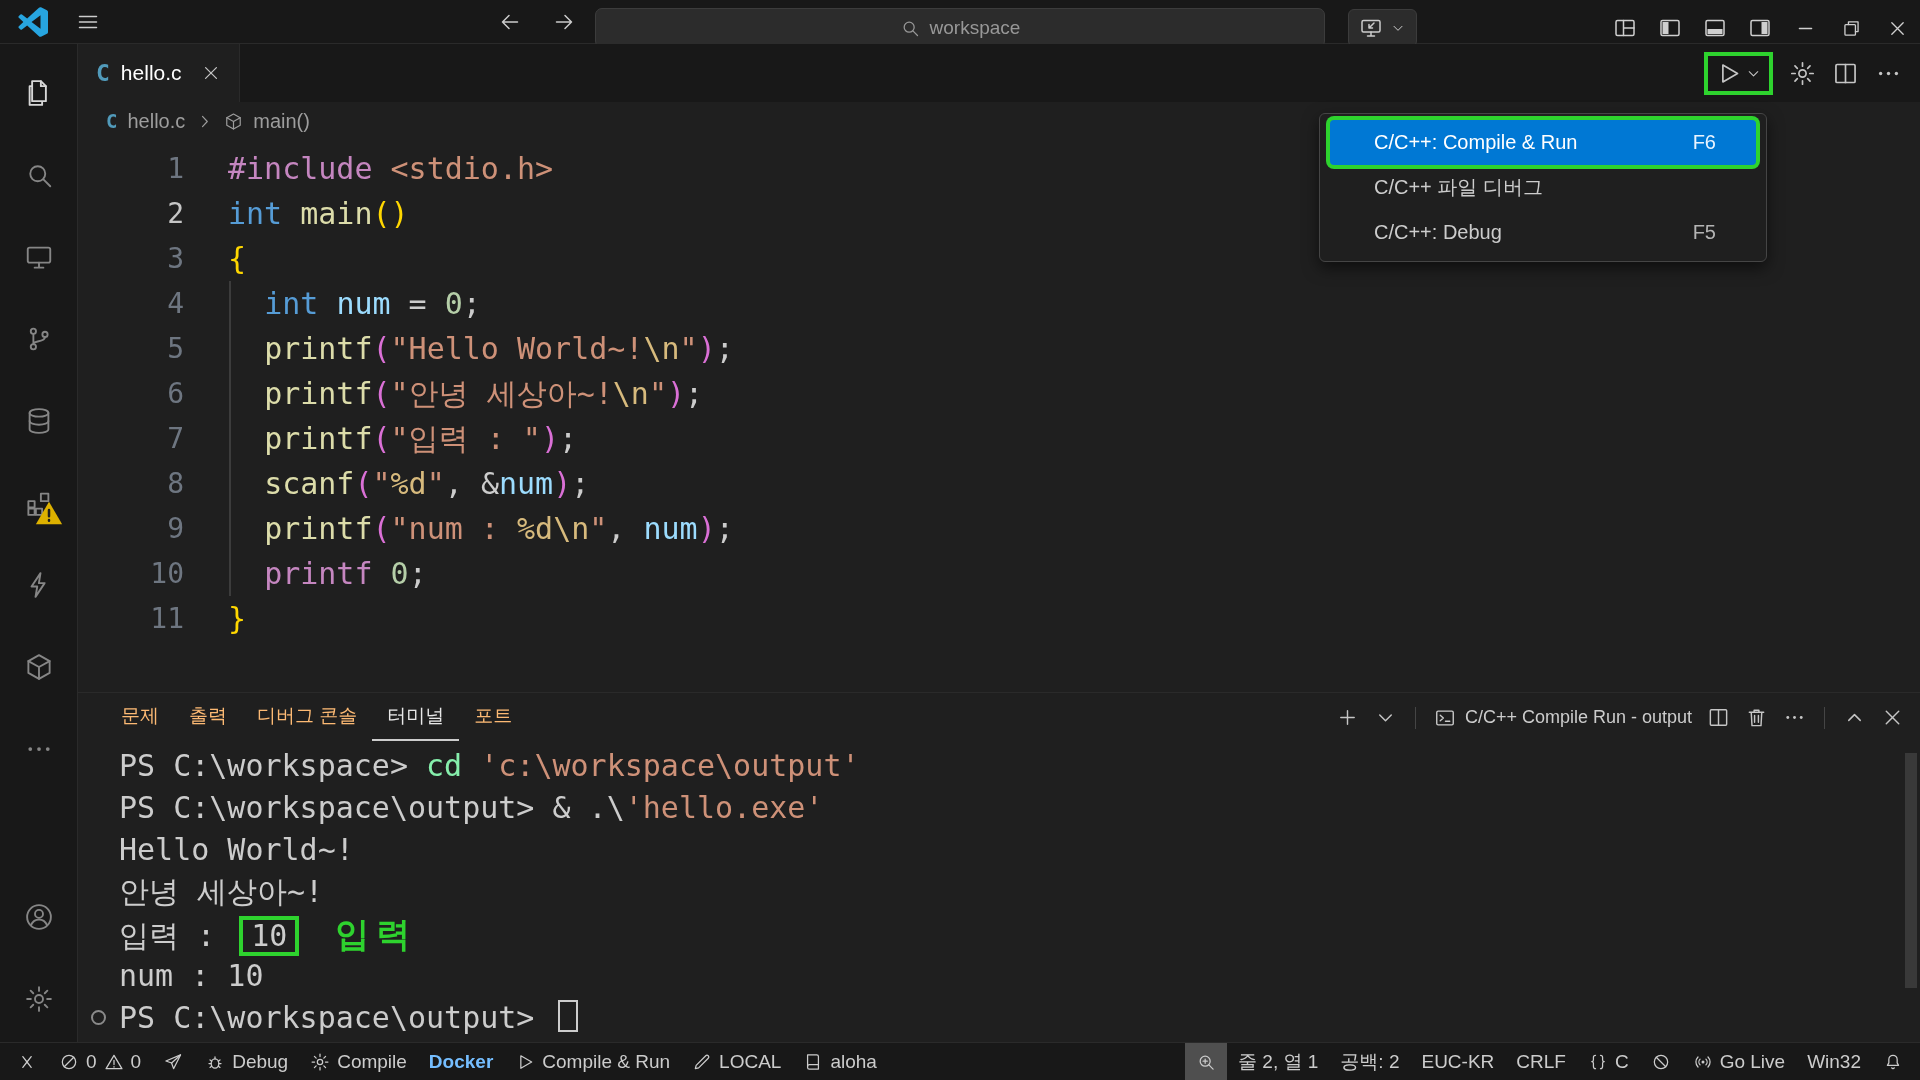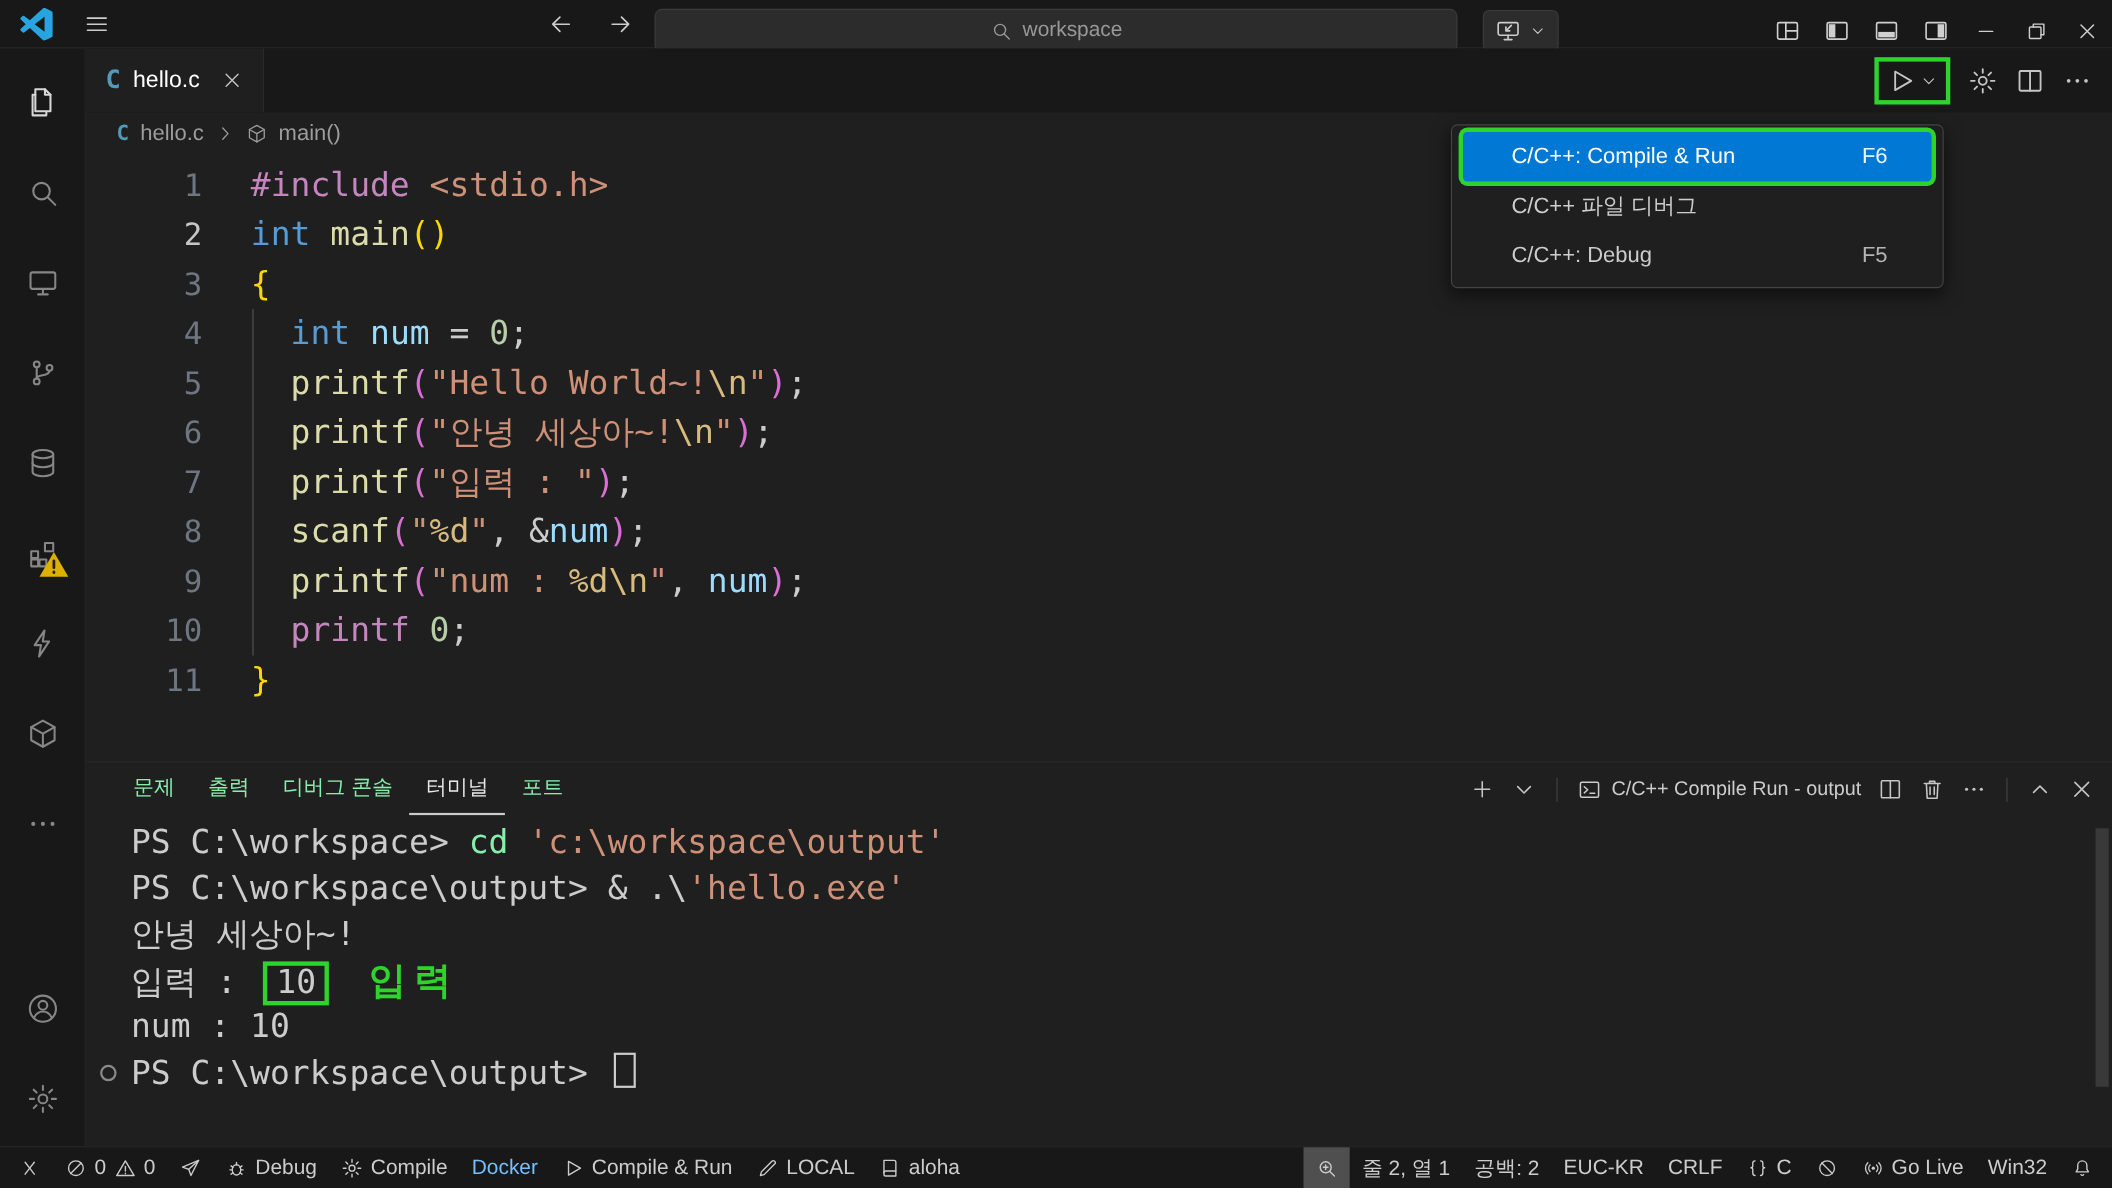--- a/index.html
+++ b/index.html
@@ -74,21 +74,21 @@
   .bracket-guide{position:absolute;left:151px;top:141px;height:315px;border-left:2px solid #3c3c3c}
   .tk-kw{color:#C586C0}.tk-ty{color:#569CD6}.tk-fn{color:#DCDCAA}.tk-str{color:#CE9178}
   .tk-esc{color:#D7BA7D}.tk-va{color:#9CDCFE}.tk-nu{color:#B5CEA8}.tk-pl{color:#cccccc}
   .tk-b1{color:#FFD700}.tk-b2{color:#DA70D6}
 
   
   .panel{height:350px;flex:none;display:flex;flex-direction:column;border-top:1px solid var(--bd);
     background:var(--bg-ed);position:relative}
   .panel-header{height:48px;display:flex;align-items:center;padding:0 16px 0 28px;flex:none}
   .panel-tabs{display:flex;height:100%}
-  .panel-tab{display:flex;align-items:center;padding:0 15px;color:#86efac;font-size:19px;
+  .panel-tab{display:flex;align-items:center;padding:0 15px;color:#fdba74;font-size:19px;
     border-bottom:2px solid transparent}
   .panel-tab.active{color:#e7e7e7;border-bottom-color:#cccccc}
   .panel-actions{margin-left:auto;display:flex;align-items:flex-end;gap:15px;color:#c5c5c5}
   .pa-icon{width:23px;height:23px}
   .sep{width:1px;height:22px;background:#454545;margin:0 3px}
   .term-item{display:flex;align-items:center;gap:9px;font-size:18px;color:#cccccc}
   .term-item [data-icon]{width:22px;height:22px}
 
   .terminal{flex:1;font-family:"DejaVu Sans Mono",monospace;font-size:30px;line-height:42px;
     padding:4px 0 0 41px;color:#ccc;position:relative;overflow:hidden}
@@ -470,20 +470,21 @@
               <span class="pa-icon" data-icon="close">
                 <svg viewBox="0 0 24 24" fill="none" stroke="currentColor" stroke-width="1.5" stroke-linecap="round" stroke-linejoin="round">
                   <path d="M5.5 5.5l13 13M18.5 5.5l-13 13"></path>
                 </svg>
               </span>
             </div>
         </div>
         <div class="terminal" id="terminal-lines">
             <div class="term-line"><span class="tk-w">PS C:\workspace&gt; </span><span class="tk-y">cd</span><span class="tk-w"> </span><span class="tk-o">'c:\workspace\output'</span></div>
             <div class="term-line"><span class="tk-w">PS C:\workspace\output&gt; </span><span class="tk-w">&amp; .\</span><span class="tk-o">'hello.exe'</span></div>
+            <div class="term-line"><span class="tk-w">Hello World~!</span></div>
             <div class="term-line"><span class="tk-w">안녕 세상아~!</span></div>
             <div class="term-line"><span class="tk-w">입력 : </span><span class="tk-w green-box">10</span><span class="tk-anno">입력</span></div>
             <div class="term-line"><span class="tk-w">num : 10</span></div>
             <div class="term-line"><span class="cmd-deco"></span><span class="tk-w">PS C:\workspace\output&gt; </span><span class="term-cursor"></span></div>
           </div>
         <div class="term-scrollbar"></div>
       </div>
 
     </div>
   </div>
@@ -533,21 +534,21 @@
         </div>
         <div class="sb-item">
           <span data-icon="gear">
             <svg viewBox="0 0 24 24" fill="none" stroke="currentColor" stroke-width="1.5" stroke-linecap="round" stroke-linejoin="round">
               <circle cx="12" cy="12" r="3.2"></circle>
               <path d="M12 2.5v3M12 18.5v3M2.5 12h3M18.5 12h3M5.3 5.3l2.1 2.1M16.6 16.6l2.1 2.1M18.7 5.3l-2.1 2.1M7.4 16.6l-2.1 2.1"></path>
             </svg>
           </span>
           <span>Compile</span>
         </div>
-        <div class="sb-item" style="color: rgb(117, 190, 255);">
+        <div class="sb-item" style="color: rgb(117, 190, 255); font-weight: bold;">
           <span>Docker</span>
         </div>
         <div class="sb-item">
           <span data-icon="play">
             <svg viewBox="0 0 24 24" fill="none" stroke="currentColor" stroke-width="1.5" stroke-linecap="round" stroke-linejoin="round">
               <path d="M7 4.5l13 7.5-13 7.5z"></path>
             </svg>
           </span>
           <span>Compile &amp; Run</span>
         </div>

